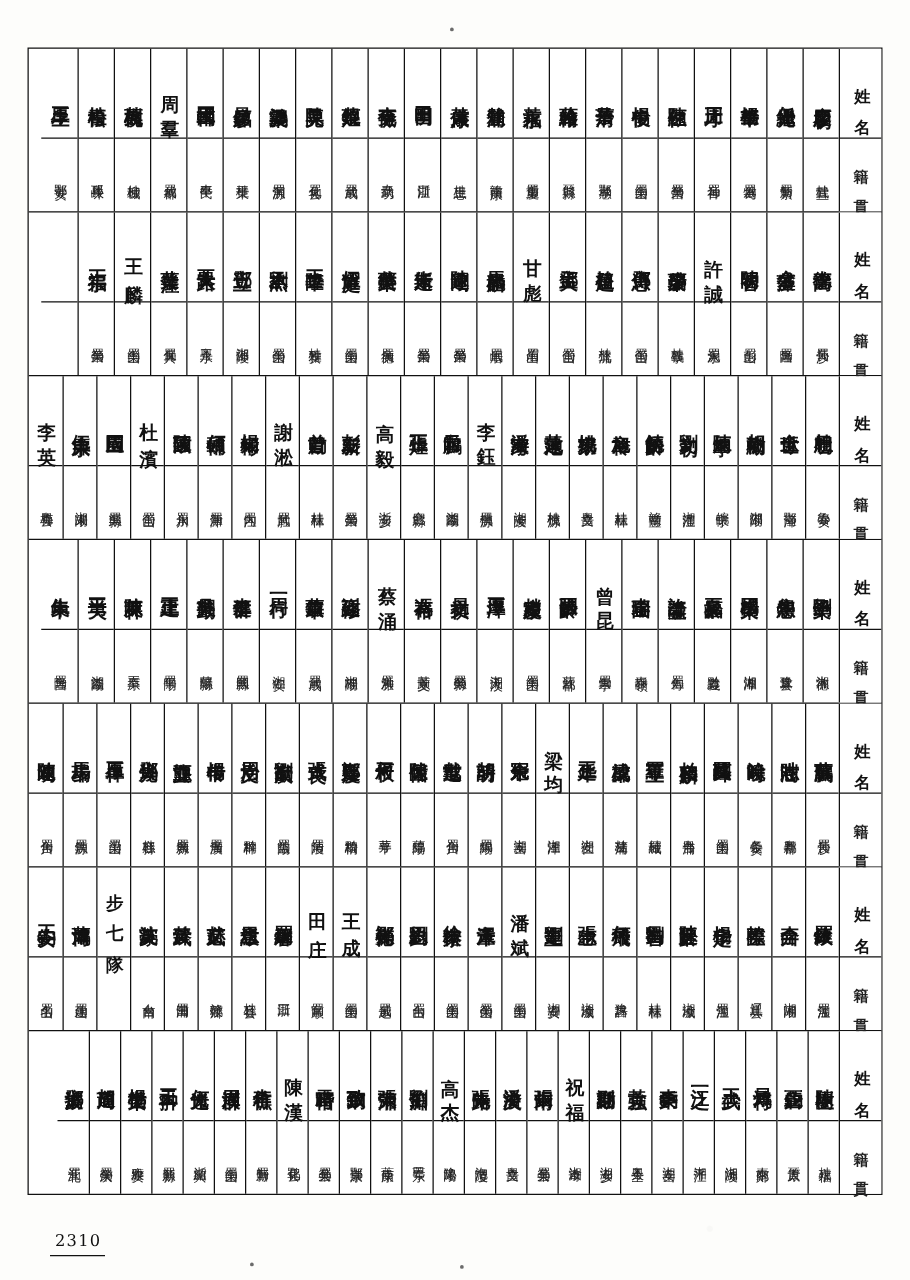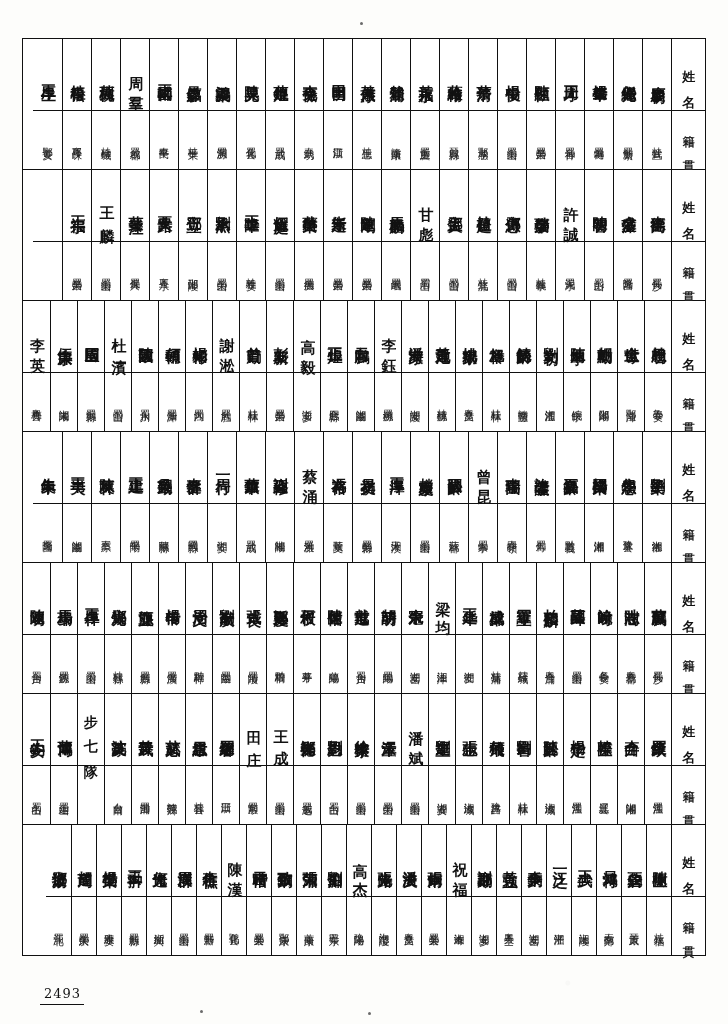--- a/index.html
+++ b/index.html
@@ -1498,15 +1498,15 @@
           <div class="name-box">
             <span class="vtext">鄧波揚</span>
           </div>
           <div class="orig-box">
             <span class="vtext">蜀江北</span>
           </div>
         </div>
       </div>
     </div>
 
-  <div class="pagenum">2493</div>
+  <div class="pagenum">2310</div>
   <div class="pagerule"></div>
 </div>
 
 </body></html>

